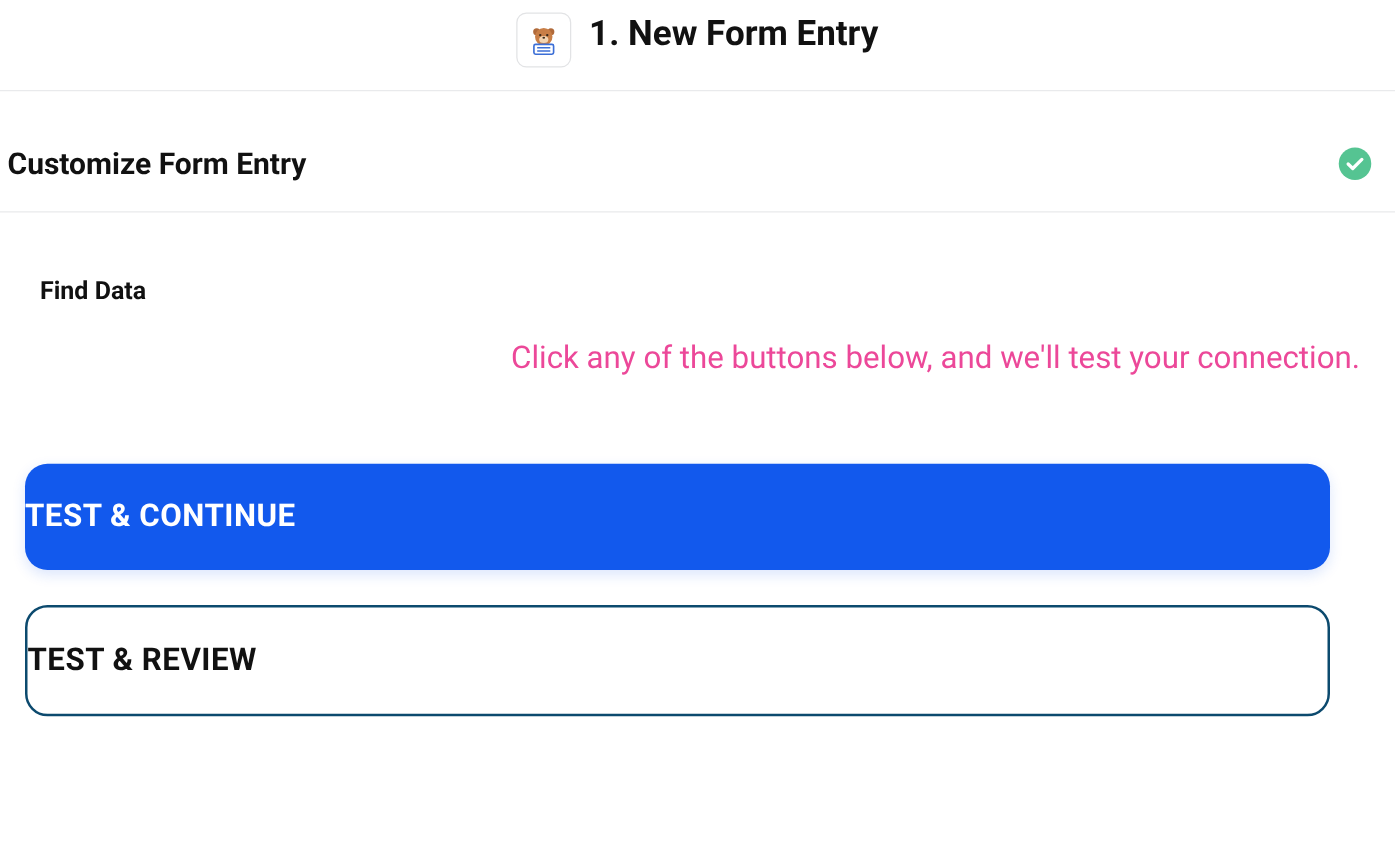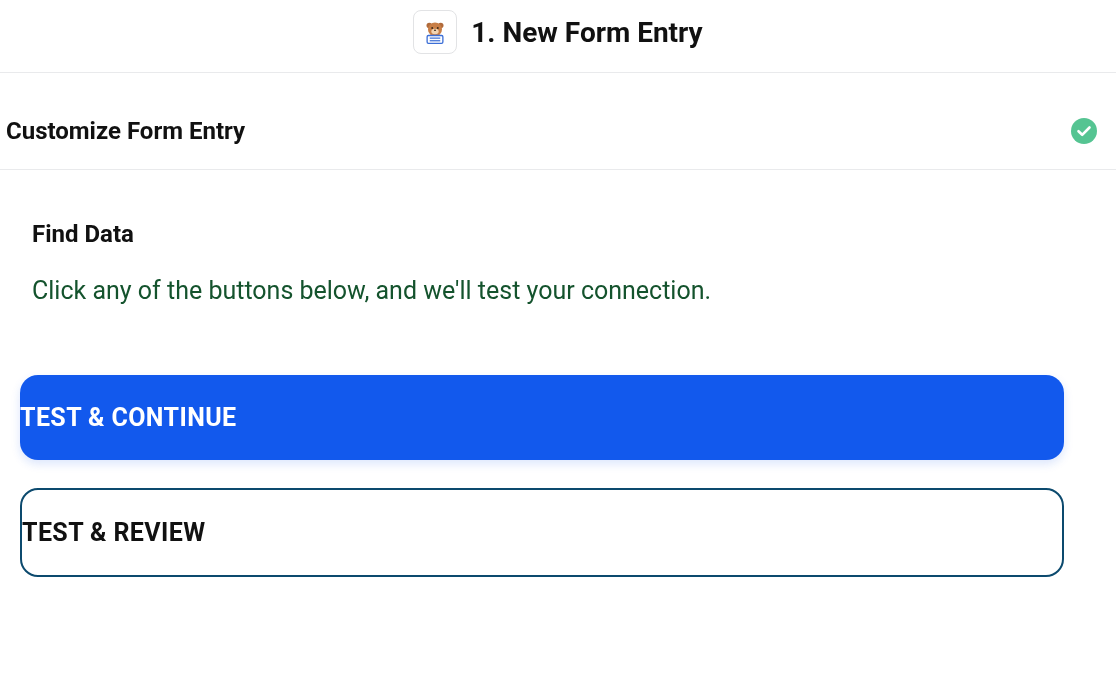--- a/index.html
+++ b/index.html
@@ -11,21 +11,20 @@
     body {
       font-family: -apple-system, BlinkMacSystemFont, "Segoe UI", Roboto, Helvetica, Arial, sans-serif;
       background: #ffffff;
       width: 1116px;
       height: 674px;
       overflow: hidden;
     }
 
     .header-row {
       display: flex;
-      align-items: center;
       justify-content: center;
       gap: 14px;
       padding: 10px 0 18px 0;
       border-bottom: 1px solid #e9eaec;
     }
 
     .app-icon-box {
       width: 44px;
       height: 44px;
       border: 1px solid #e2e3e5;
@@ -63,30 +62,31 @@
       display: inline-flex;
       align-items: center;
       justify-content: center;
     }
 
     .content {
       padding: 50px 28px 28px 32px;
     }
 
     .find-title {
-      font-size: 24px;
+      font-size: 20px;
       font-weight: 700;
       color: #111111;
       margin-bottom: 28px;
     }
 
     .find-desc {
       font-size: 25px;
-      color: #14532d;
+      color: #ec4899;
       margin-bottom: 70px;
+      text-align: right;
     }
 
     .btn {
       display: block;
       width: calc(100% - 12px);
       margin-left: -12px;
       border-radius: 18px;
       text-align: left;
       font-size: 25px;
       font-weight: 700;

